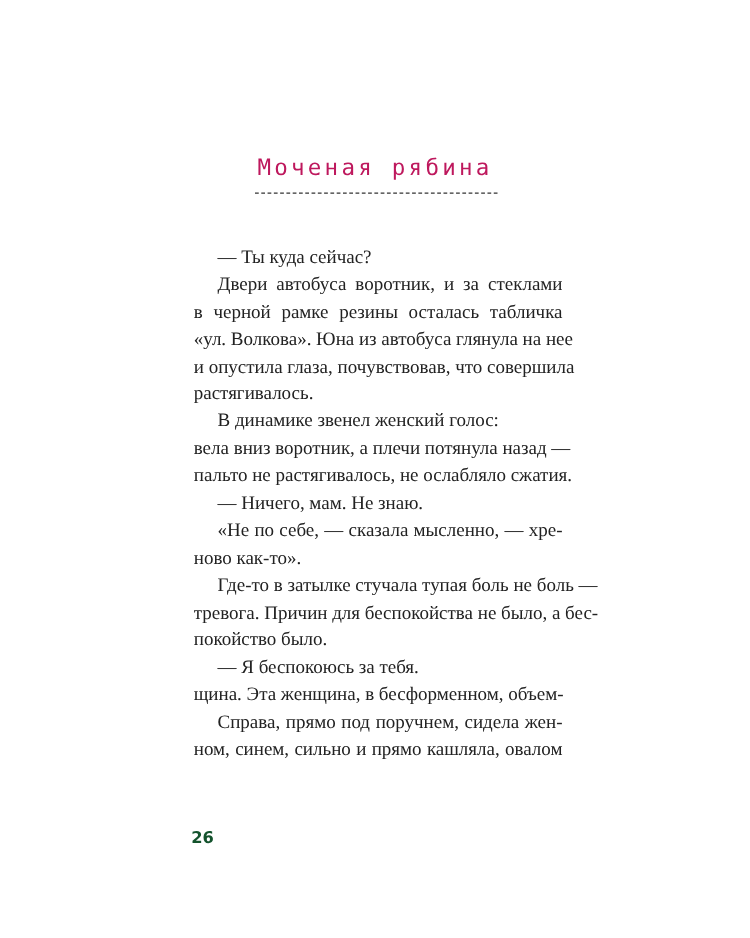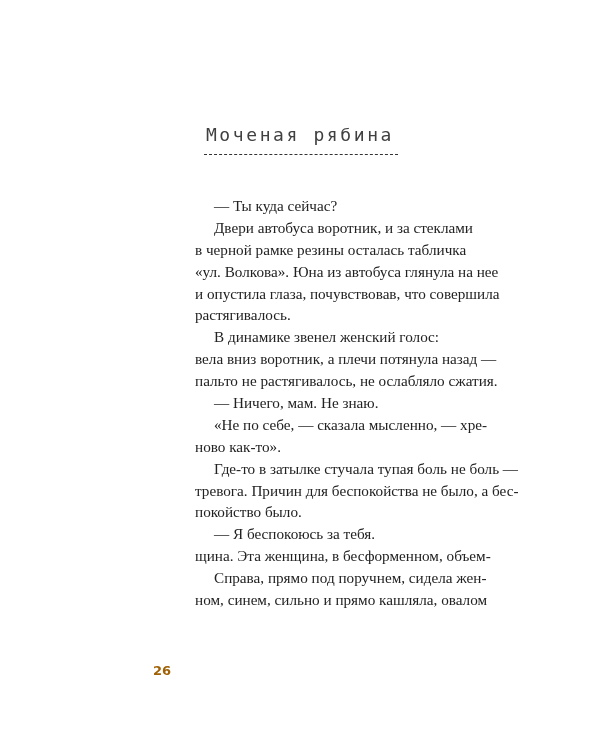--- a/index.html
+++ b/index.html
@@ -1,38 +1,38 @@
 <!DOCTYPE html>
 <html><head>
 <meta charset="utf-8">
 <style>
   html, body { margin:0; padding:0; background:#ffffff; }
   body { width:600px; height:750px; position:relative; overflow:hidden; }
   .page { position:absolute; left:0; top:0; width:600px; height:750px; background:#fff; }
   .running-head {
     position:absolute; left:0; width:600px; top:124px; text-align:center;
     font-family:"DejaVu Sans Mono", "Liberation Mono", monospace;
-    font-size:18px; letter-spacing:2.6px; color:#404040;
+    font-size:18px; letter-spacing:2.6px; color:#be185d;
   }
   .head-rule {
     position:absolute; left:204px; width:194px; top:154px; height:0;
     border-top:1.5px dashed #333;
   }
   .body-text {
     position:absolute; left:155px; top:195px; width:295px;
     font-family:"Liberation Serif", "DejaVu Serif", serif;
     font-size:15.2px; line-height:21.9px; color:#222;
   }
-  .line { display:block; white-space:nowrap; text-align:justify; text-align-last:justify; height:21.9px;margin-left:40px; }
+  .line { display:block; white-space:nowrap; text-align:justify; text-align-last:justify; height:21.9px; }
   .line.last { text-align-last:left; }
   .line.indent { padding-left:19px; }
   .page-number {
     position:absolute; left:153px; top:663px;
     font-family:"DejaVu Sans", "Liberation Sans", sans-serif;
-    font-size:13px; font-weight:bold; color:#a16207;
+    font-size:13px; font-weight:bold; color:#14532d;
   }
 </style>
 </head>
 <body>
 
 <div class="page">
   <div class="running-head">Моченая рябина</div>
   <div class="head-rule"></div>
 
   <div class="body-text" id="body-text">

